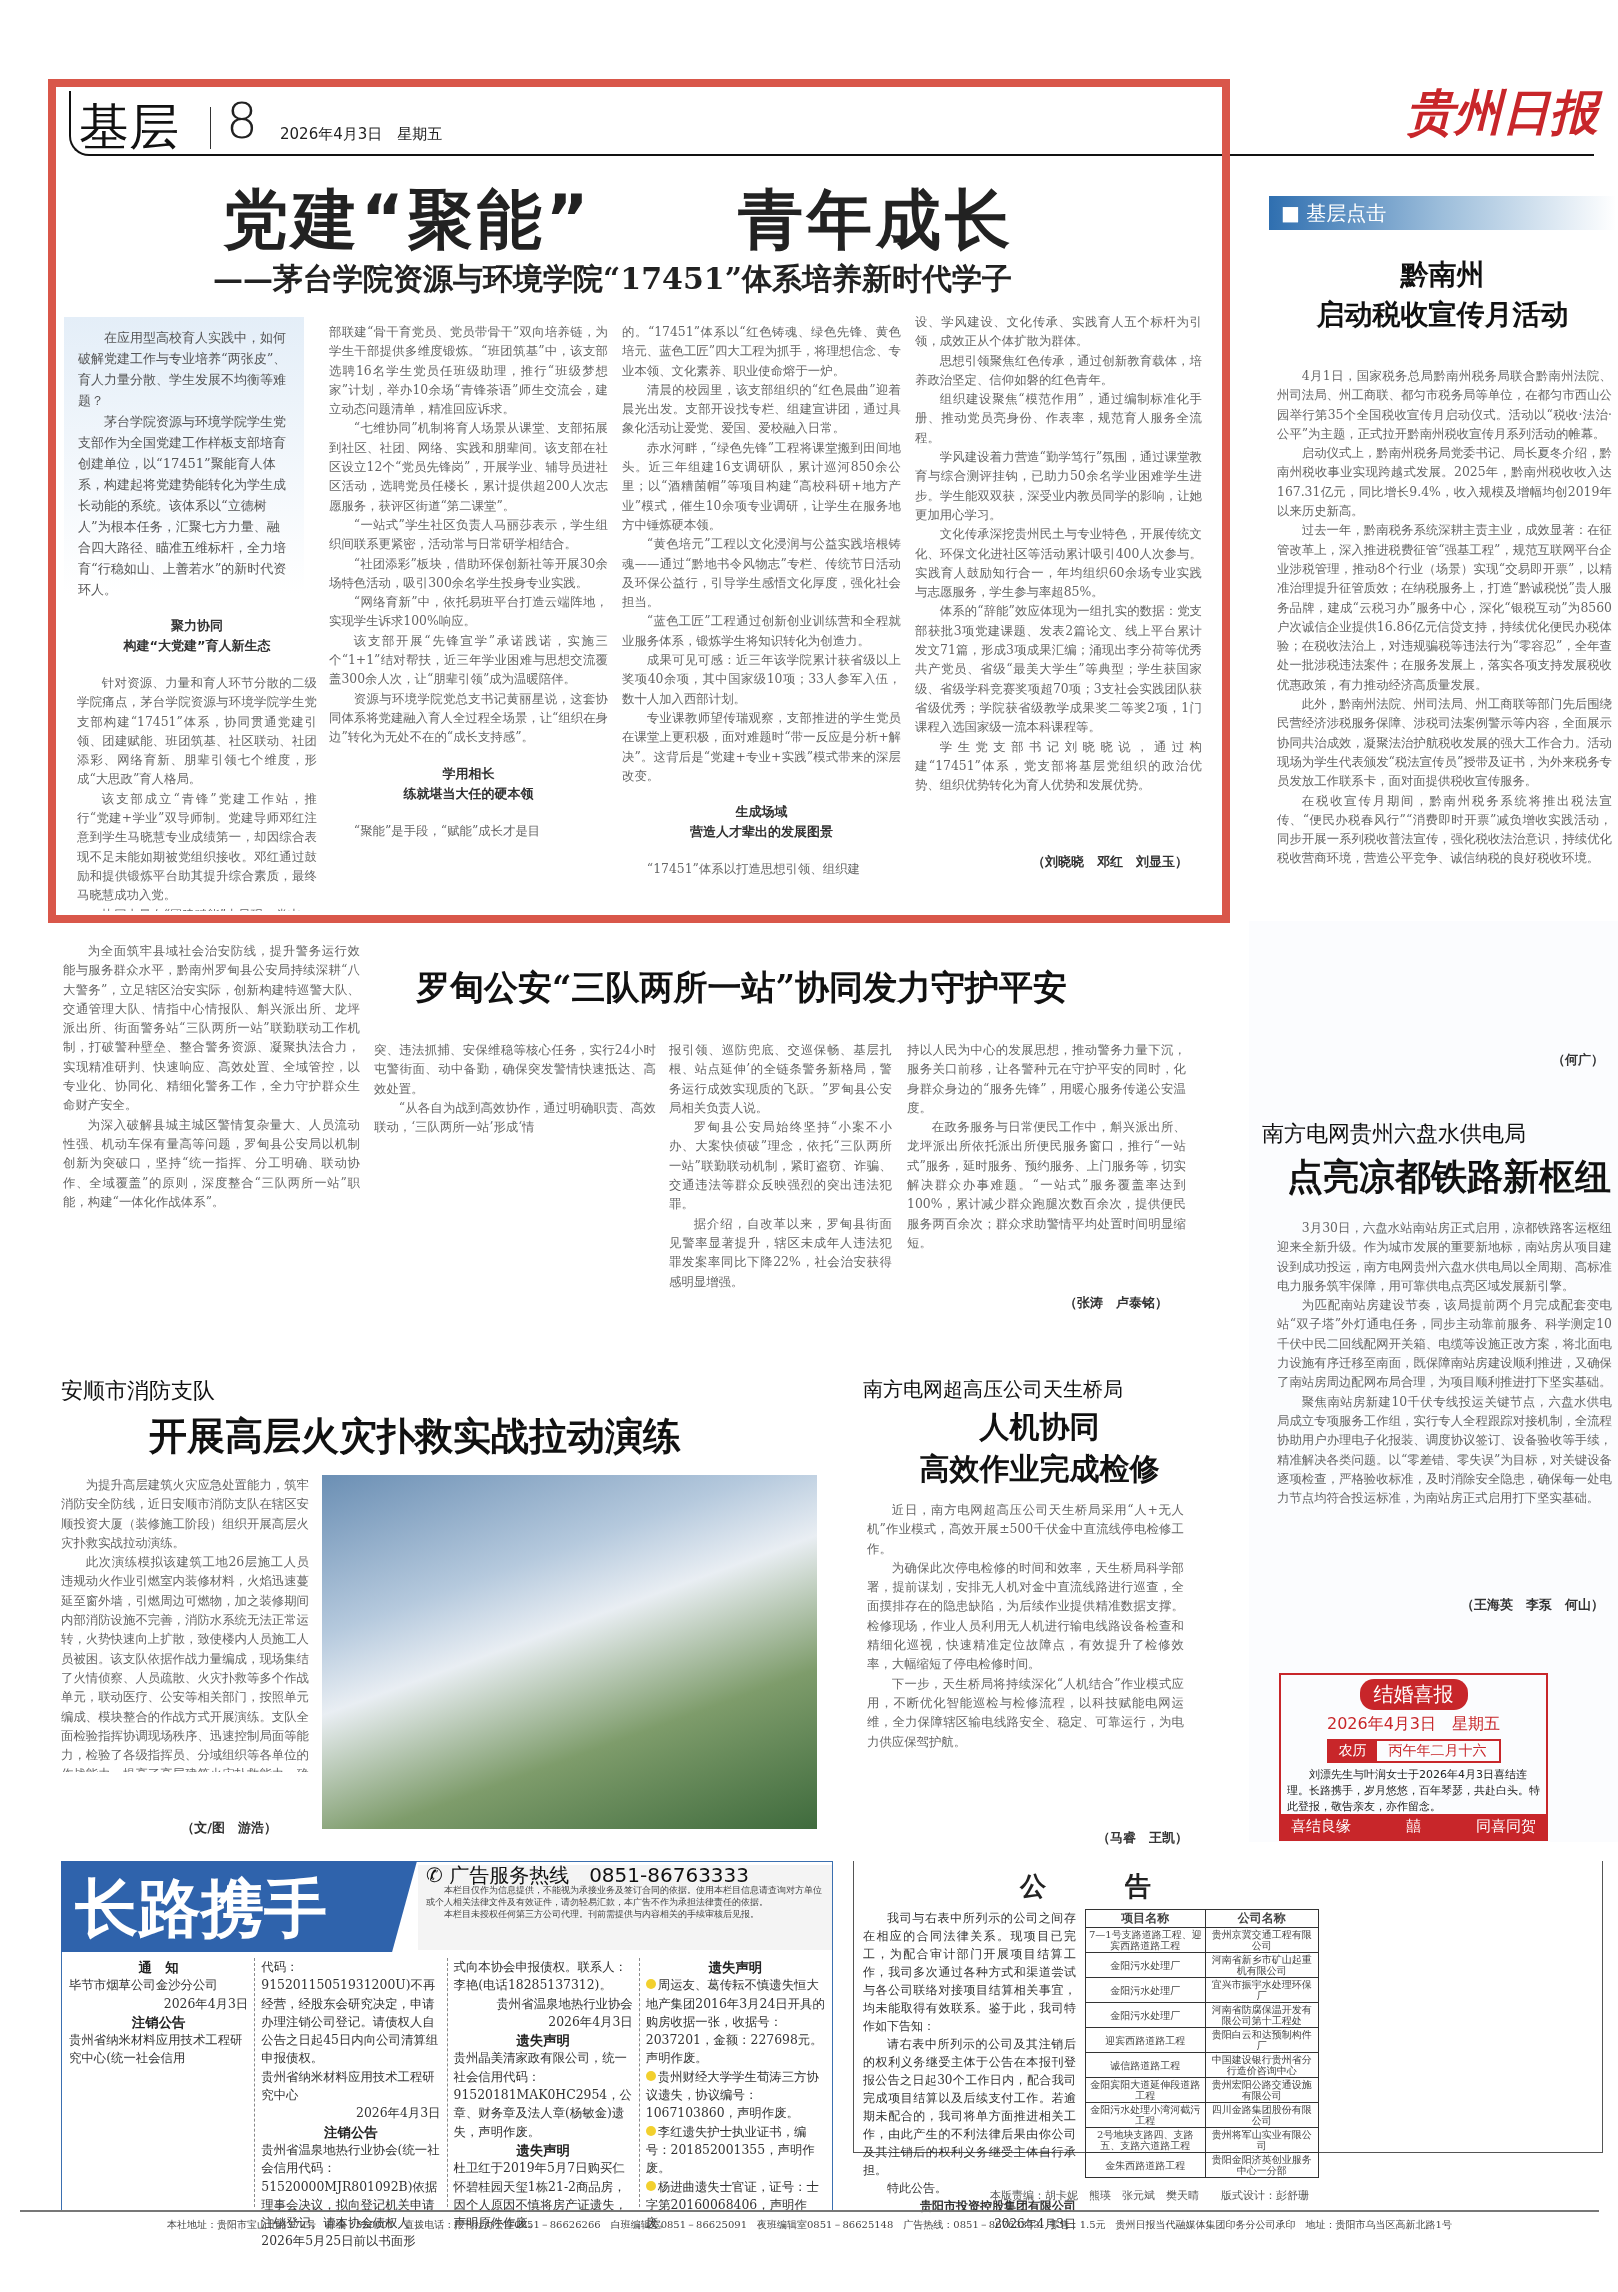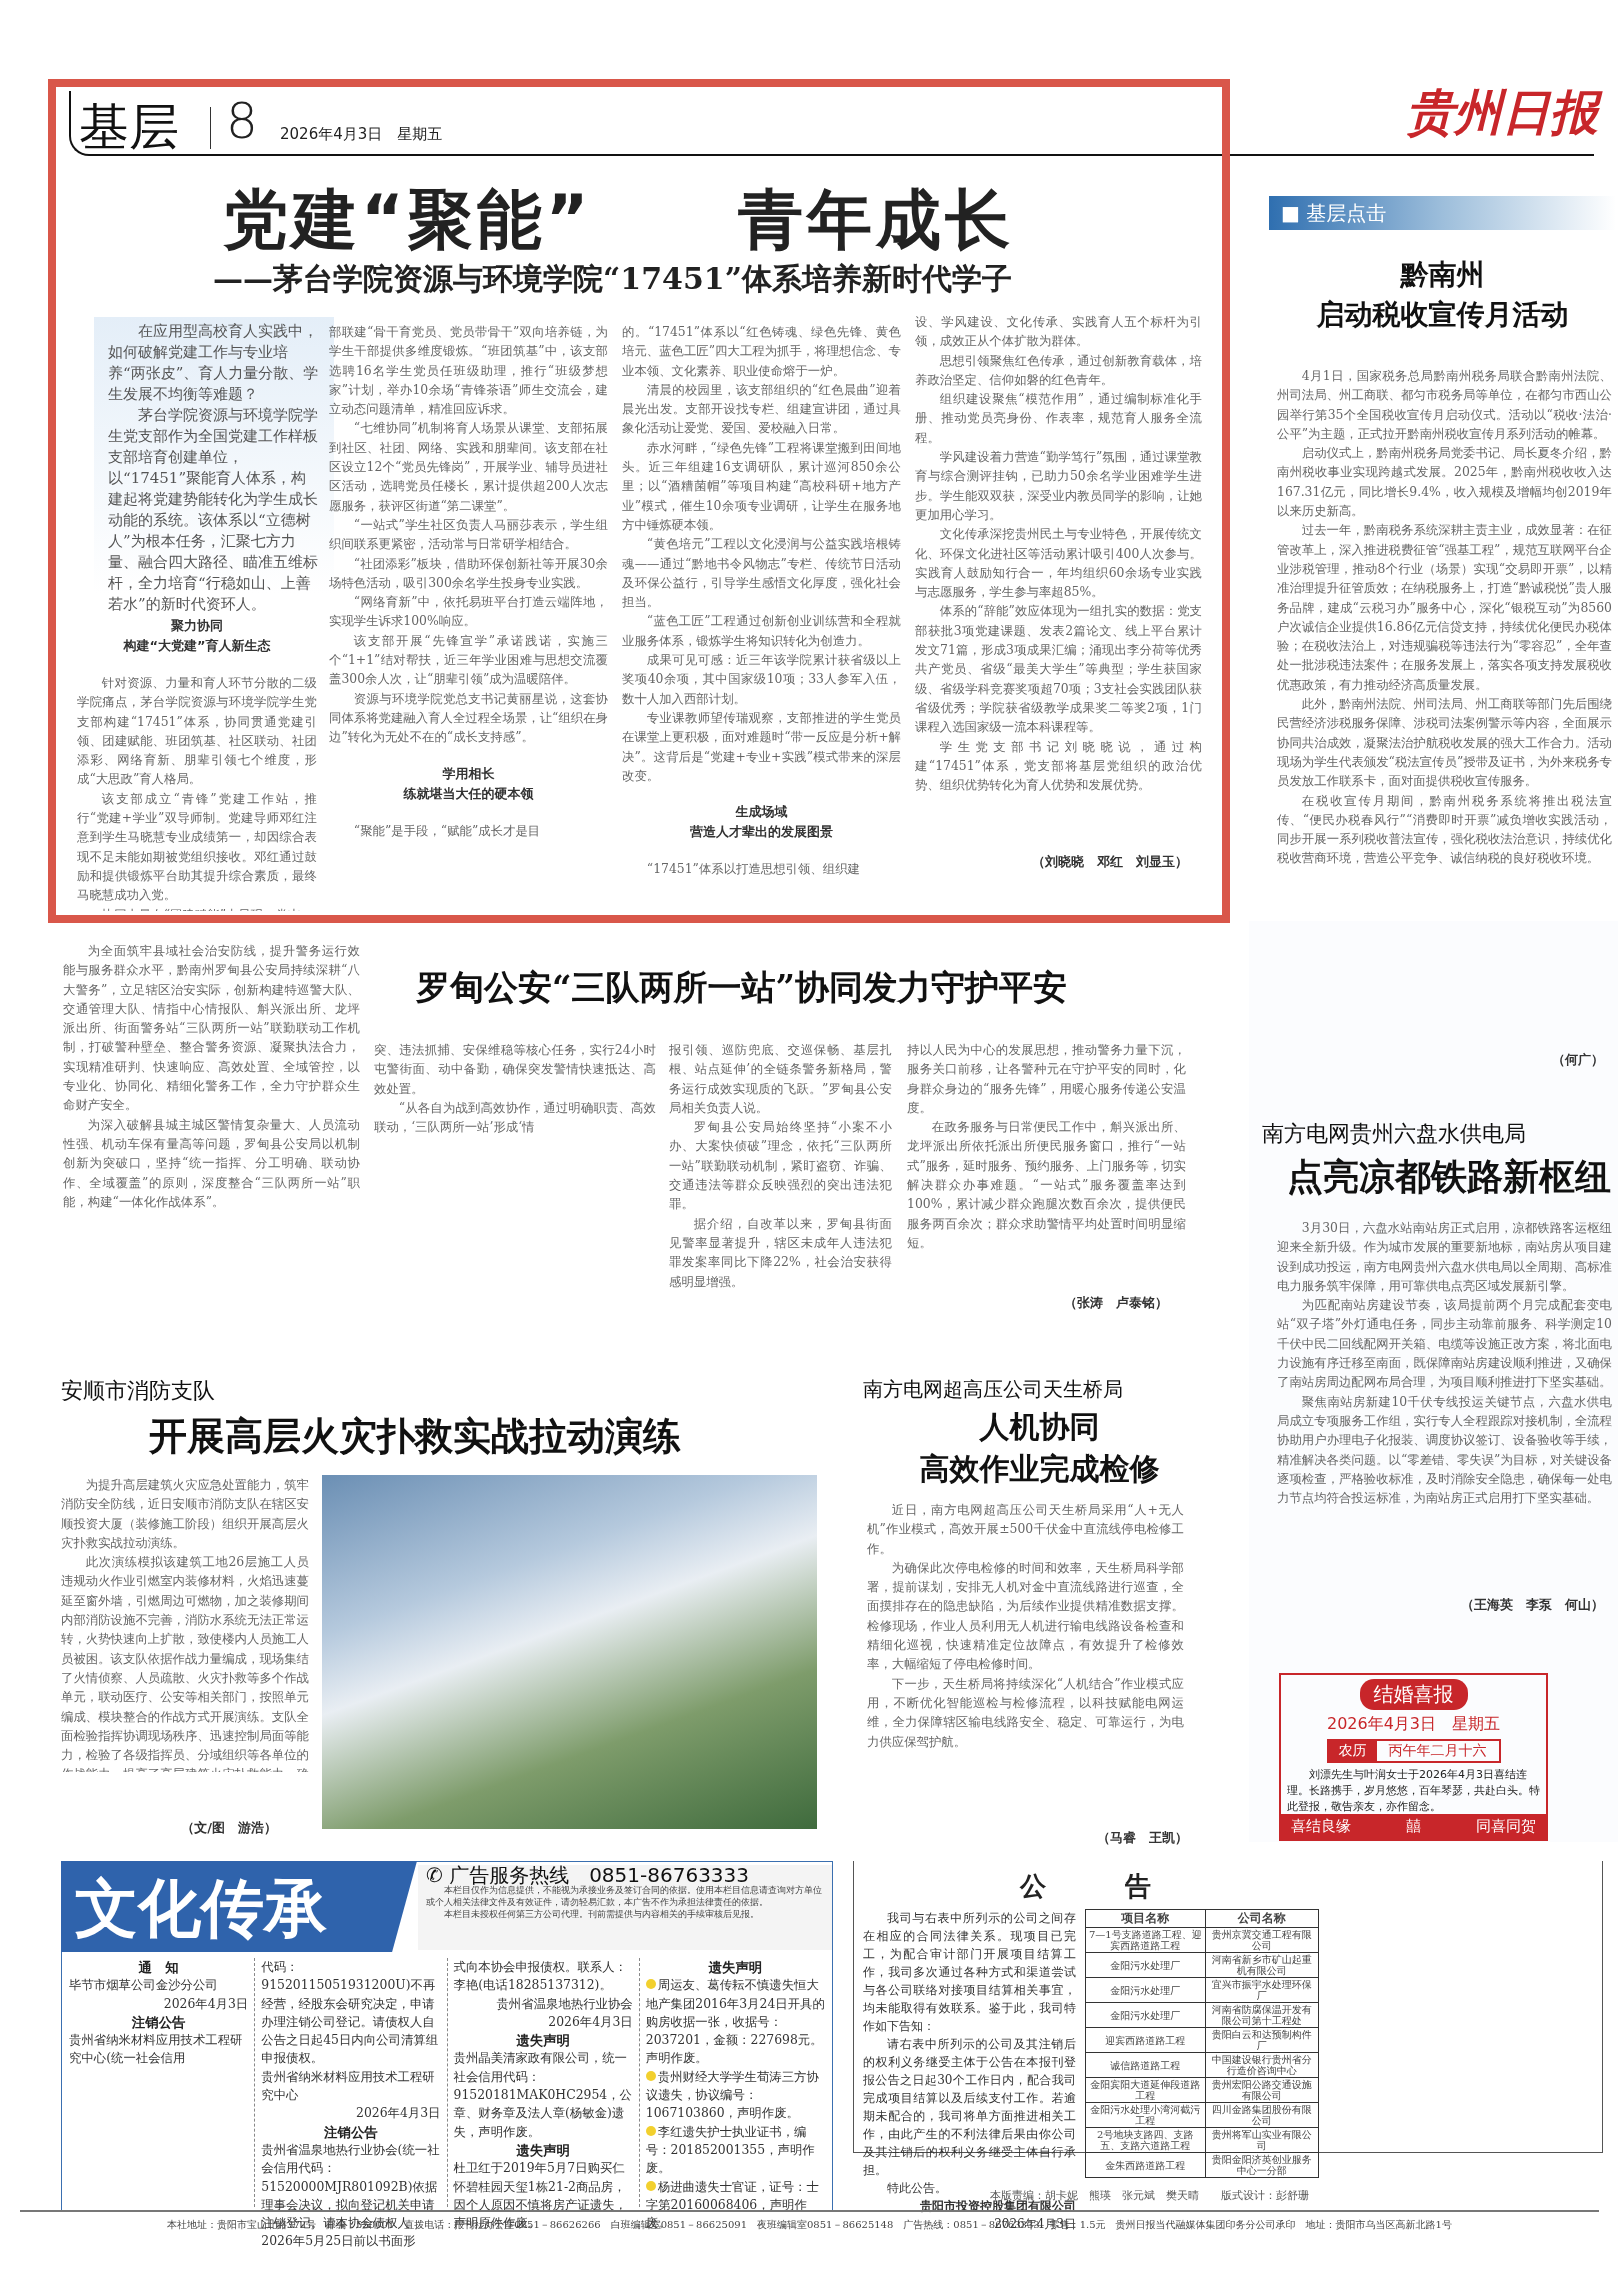--- a/index.html
+++ b/index.html
@@ -9,21 +9,21 @@
 #red-frame{left:48px;top:79px;width:1182px;height:844px;border:8px solid #d9574a}
 #section-name{left:79px;top:94px;font-size:50px;font-family:"DejaVu Sans",sans-serif;font-weight:300;color:#111}
 #section-rule{left:69px;top:91px;width:1525px;height:65px;border-left:2px solid #111;border-bottom:2px solid #111;border-bottom-left-radius:20px}
 #page-num{left:226px;top:92px;font-size:50px;font-family:"DejaVu Sans",sans-serif;font-weight:300}
 #page-divider{left:210px;top:107px;width:1px;height:42px;background:#333}
 #date{left:280px;top:125px;font-size:15px;font-family:"DejaVu Sans",sans-serif}
 #logo{left:1406px;top:81px;font-size:48px;color:#c8262a;font-family:"DejaVu Serif",serif;font-style:italic;font-weight:bold}
 .headline1{left:223px;top:176px;font-size:65px;font-weight:900;font-family:"DejaVu Sans",sans-serif;letter-spacing:4px}
 .headline1b{left:738px;top:176px;font-size:65px;font-weight:900;font-family:"DejaVu Sans",sans-serif;letter-spacing:4px}
 #sub1{left:213px;top:259px;font-size:30px;font-weight:bold;font-family:"DejaVu Serif",serif}
-#lede{left:94px;top:317px;width:240px;height:277px;background:linear-gradient(180deg,#e4eef8,#ffffff);padding:4px 14px;font-size:15px;line-height:21px;color:#555}
+#lede{left:64px;top:317px;width:240px;height:277px;background:linear-gradient(180deg,#e4eef8,#ffffff);padding:10px 14px;font-size:13px;line-height:21px;color:#555}
 #lede p{text-indent:2em}
 .col{font-size:12.4px;line-height:19.3px;color:#666;text-align:justify}
 .col p{text-indent:2em}
 .subhead{text-align:center;font-weight:bold;font-size:13px;line-height:20px;color:#333;margin:17px 0;font-family:"DejaVu Sans",sans-serif}
 .byline{font-weight:bold;font-size:13px;color:#333;text-align:right;font-family:"DejaVu Sans",sans-serif}
 #rcol-tag{left:1269px;top:196px;width:347px;height:34px;background:linear-gradient(90deg,#2f6fb0,#9dbedb,#fff);color:#fff;font-size:20px;padding:4px 12px;font-family:"DejaVu Sans",sans-serif}
 .rtitle{text-align:center;font-weight:bold;font-size:28px;line-height:40px;color:#111}
 .hdr-kicker{font-size:22px;font-family:"DejaVu Sans",sans-serif;color:#111}
 .hdr-main{font-size:36px;font-weight:bold;color:#111}
 #wedding{left:1279px;top:1673px;width:269px;height:168px;border:2px solid #c8262a;text-align:center;color:#c8262a;font-family:"DejaVu Sans",sans-serif}
@@ -203,21 +203,21 @@
   <div>高效作业完成检修</div>
 </div>
 <div class="abs col" style="left:867px;top:1500px;width:317px;height:327px;overflow:hidden">
   <p>近日，南方电网超高压公司天生桥局采用“人+无人机”作业模式，高效开展±500千伏金中直流线停电检修工作。</p>
   <p>为确保此次停电检修的时间和效率，天生桥局科学部署，提前谋划，安排无人机对金中直流线路进行巡查，全面摸排存在的隐患缺陷，为后续作业提供精准数据支撑。检修现场，作业人员利用无人机进行输电线路设备检查和精细化巡视，快速精准定位故障点，有效提升了检修效率，大幅缩短了停电检修时间。</p>
   <p>下一步，天生桥局将持续深化“人机结合”作业模式应用，不断优化智能巡检与检修流程，以科技赋能电网运维，全力保障辖区输电线路安全、稳定、可靠运行，为电力供应保驾护航。</p>
 </div>
 <div class="abs byline" style="left:1069px;top:1829px;width:119px">（马睿　王凯）</div>
 
 <div class="abs" id="ads"></div>
-<div class="abs" id="ads-title">文化传承</div>
+<div class="abs" id="ads-title">长路携手</div>
 <div class="abs" id="hotline">
   <div class="hl">
     <span>✆ </span><span>广告服务热线</span>　<span>0851-86763333</span>
   </div>
   <p style="text-indent:2em">本栏目仅作为信息提供，不能视为承接业务及签订合同的依据。使用本栏目信息请查询对方单位或个人相关法律文件及有效证件，请勿轻易汇款，本广告不作为承担法律责任的依据。</p>
   <p style="text-indent:2em">本栏目未授权任何第三方公司代理。刊前需提供与内容相关的手续审核后见报。</p>
 </div>
 <div class="abs adcols" id="adcols">
     <div class="adcol">
       <h4>通　知</h4>

